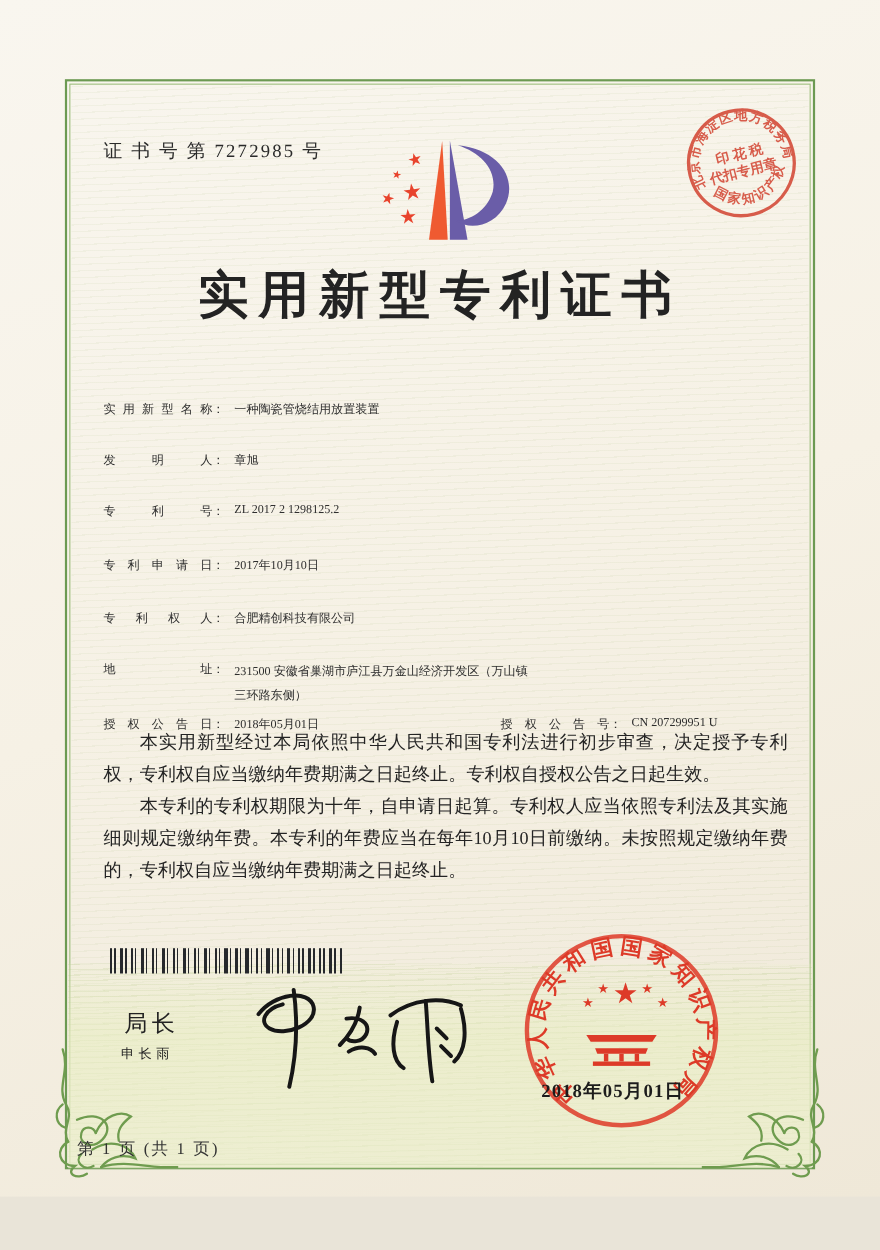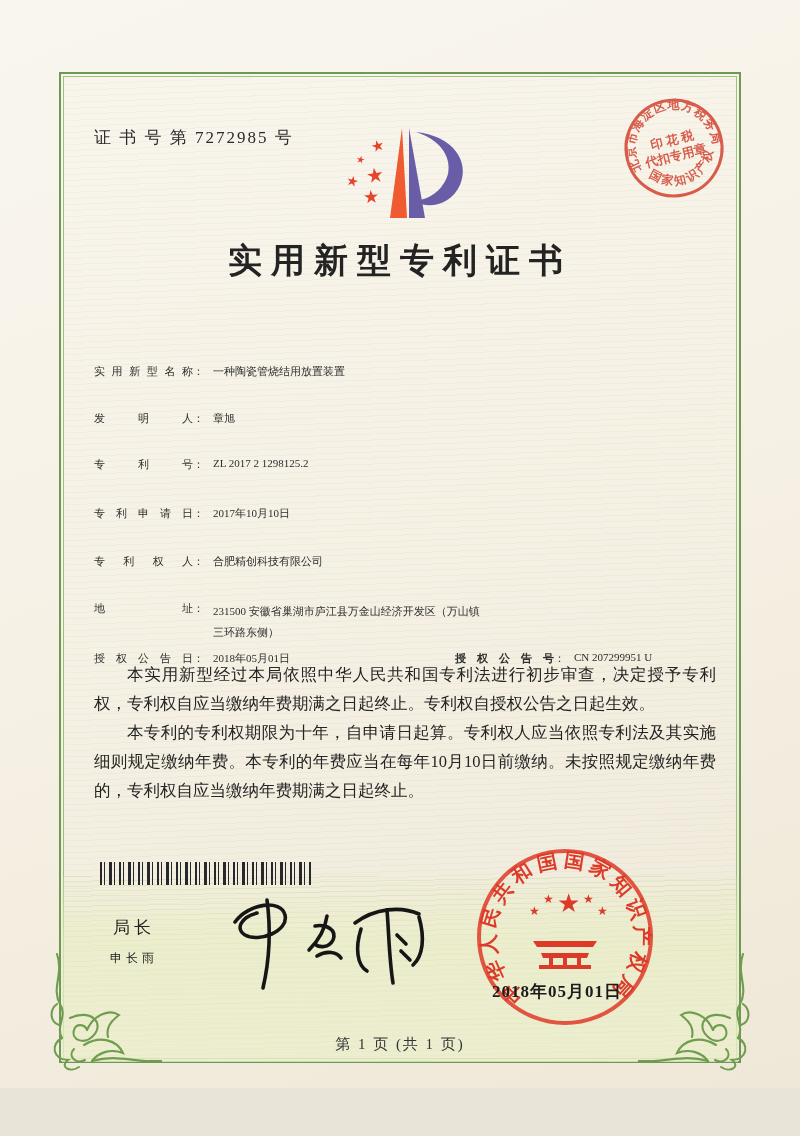--- a/index.html
+++ b/index.html
@@ -38,71 +38,71 @@
   .ornament.right { left: 638px; top: 948px; transform: scaleX(-1); }
   .ornament svg { width: 100%; height: 100%; }
 
   
   .cert-no { position: absolute; left: 94px; top: 126px; font-size: 17px; letter-spacing: 2px; color:#2a2a2a; }
   .logo { position: absolute; left: 330px; top: 122px; width: 150px; height: 112px; }
   .logo svg { position:absolute; left:0; top:0; width: 150px; height: 112px; }
   .logo .star { position: absolute; color: #e8432c; line-height: 1; }
   .title {
     position: absolute; left: 59px; top: 238px; width: 682px;
-    text-align: center; font-size: 34px; font-weight: 700;
+    text-align: center; font-size: 46px; font-weight: 700;
     letter-spacing: 9px; color: #232323;
   }
   
   .tax-stamp { position: absolute; left: 621px; top: 95px; width: 106px; height: 106px; transform: rotate(-14deg); opacity: .92; }
   .tax-stamp svg { width: 100%; height: 100%; }
   .tax-stamp text { fill: #d5503e; font-family: "Liberation Serif", "DejaVu Serif", serif; font-weight: 700; }
 
   
   .field-row { position: absolute; left: 94px; font-size: 11px; color: #2e2e2e; white-space: nowrap; margin-top: 18px; }
   .field-row .lbl { display: inline-block; width: 99px; text-align: justify; text-align-last: justify; vertical-align: top; }
   .field-row .colon { display: inline-block; vertical-align: top; }
   .field-row .val { display: inline-block; margin-left: 9px; vertical-align: top; }
   .field-row .val.wrap { white-space: pre-line; width: 470px; line-height: 21px; }
   .field-group2 { position: absolute; left: 361px; top: 0; }
-  .field-group2 .lbl { width: 99px; font-weight: bold; }
+  .field-group2 .lbl { width: 99px; }
 
   
   .body-text {
     position: absolute; left: 94px; top: 660px; width: 622px;
     font-size: 16.5px; line-height: 29px; text-align: justify; color: #242424;
   }
   .body-text p { text-indent: 2em; margin: 0; }
 
   
   .barcode {
     position: absolute; left: 100px; top: 862px; width: 212px; height: 23px;
     background: repeating-linear-gradient(90deg,
       #26282c 0 2px, transparent 2px 4px,
       #26282c 4px 5px, transparent 5px 9px,
       #26282c 9px 12px, transparent 12px 14px,
       #26282c 14px 15px, transparent 15px 19px);
   }
 
   
-  .signer-title { position: absolute; left: 113px; top: 916px; font-size: 17px; letter-spacing: 4px; color:#222;text-align:center; }
+  .signer-title { position: absolute; left: 113px; top: 916px; font-size: 21px; letter-spacing: 4px; color:#222;text-align:center; }
   .signer-name  { position: absolute; left: 110px; top: 950px; font-size: 12px; letter-spacing: 4px; color:#222; }
   .signature { position: absolute; left: 215px; top: 886px; width: 215px; height: 108px; }
   .signature svg { width: 100%; height: 100%; }
 
   
   .seal {
     position: absolute; left: 477px; top: 849px; width: 176px; height: 176px;
     border: 4px solid rgba(222,58,40,0.85); border-radius: 50%;
   }
   .seal svg { position:absolute; left:-4px; top:-4px; width: 176px; height: 176px; overflow: visible; }
   .seal text { fill: #dd3a28; font-family: "Liberation Serif", "DejaVu Serif", serif; font-weight: 700; }
   .seal .star { position: absolute; color: #dd3a28; line-height: 1; }
   .seal-date { position: absolute; left: 492px; top: 980px; font-size: 17px; font-weight: 600; letter-spacing: 1px; color: #1c1c1c; }
 
-  .footer { position: absolute; left: 59px; top: 1035px; width: 682px; text-align: center; font-size: 15px; letter-spacing: 2px; color:#333; }
+  .footer { position: absolute; left: 70px; top: 1035px; width: 682px; font-size: 15px; letter-spacing: 2px; color:#333; }
 </style>
 </head>
 <body>
 
 <div id="page">
 
   <div class="frame"></div>
   <div class="bottom-panel"></div>
 
   <div class="ornament left">

